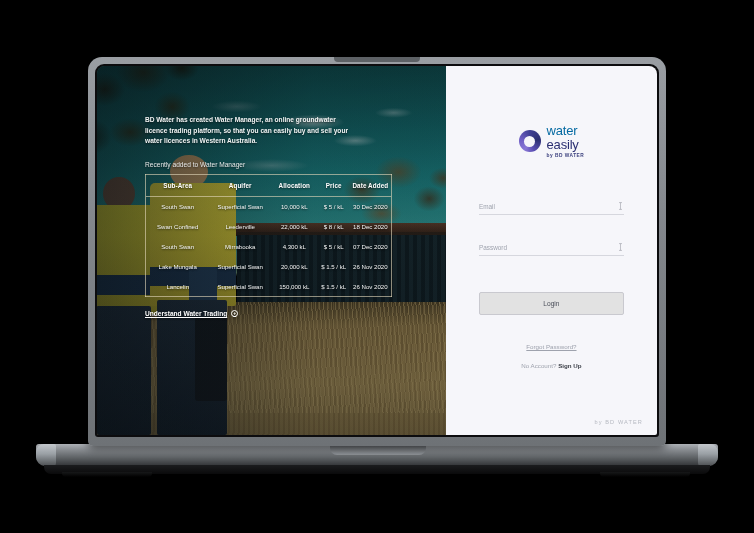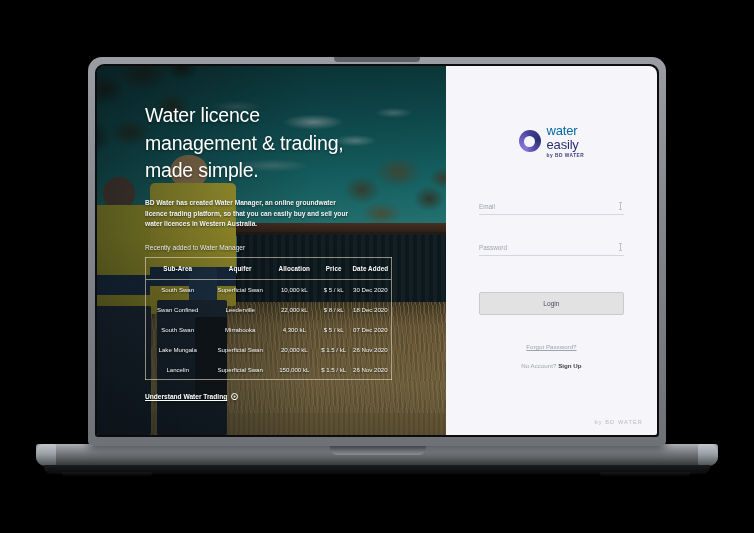--- a/index.html
+++ b/index.html
@@ -281,25 +281,20 @@
             <div class="w-vest" style="left:4%;top:10%;width:92%;height:44%;background:linear-gradient(180deg,#e6d93c,#c6b52c);border-radius:5px 5px 2px 2px;"></div>
             <div class="w-vest" style="left:4%;top:40%;width:92%;height:7%;background:#1d3550;"></div>
             <div class="w-vest" style="left:46%;top:40%;width:30%;height:22%;background:#25405c;border-radius:2px;"></div>
             <div class="w-pants" style="left:12%;top:52%;width:74%;height:48%;border-radius:2px;"></div>
             <div class="w-vest" style="left:52%;top:58%;width:34%;height:30%;background:#14181d;border-radius:3px;"></div>
           </div>
 
           <div class="ph-overlay"></div>
 
           <div class="left-content">
-            <h1 class="headline">
-              <span>Water licence</span><br>
-              <span>management &amp; trading,</span><br>
-              <span>made simple.</span>
-            </h1>
 
             <p class="subcopy">BD Water has created Water Manager, an online groundwater licence trading platform, so that you can easily buy and sell your water licences in Western Australia.</p>
 
             <div class="recently">Recently added to Water Manager</div>
 
             <table class="lic-table">
               <thead>
                 <tr>
                   <th>Sub-Area</th>
                   <th>Aquifer</th>

